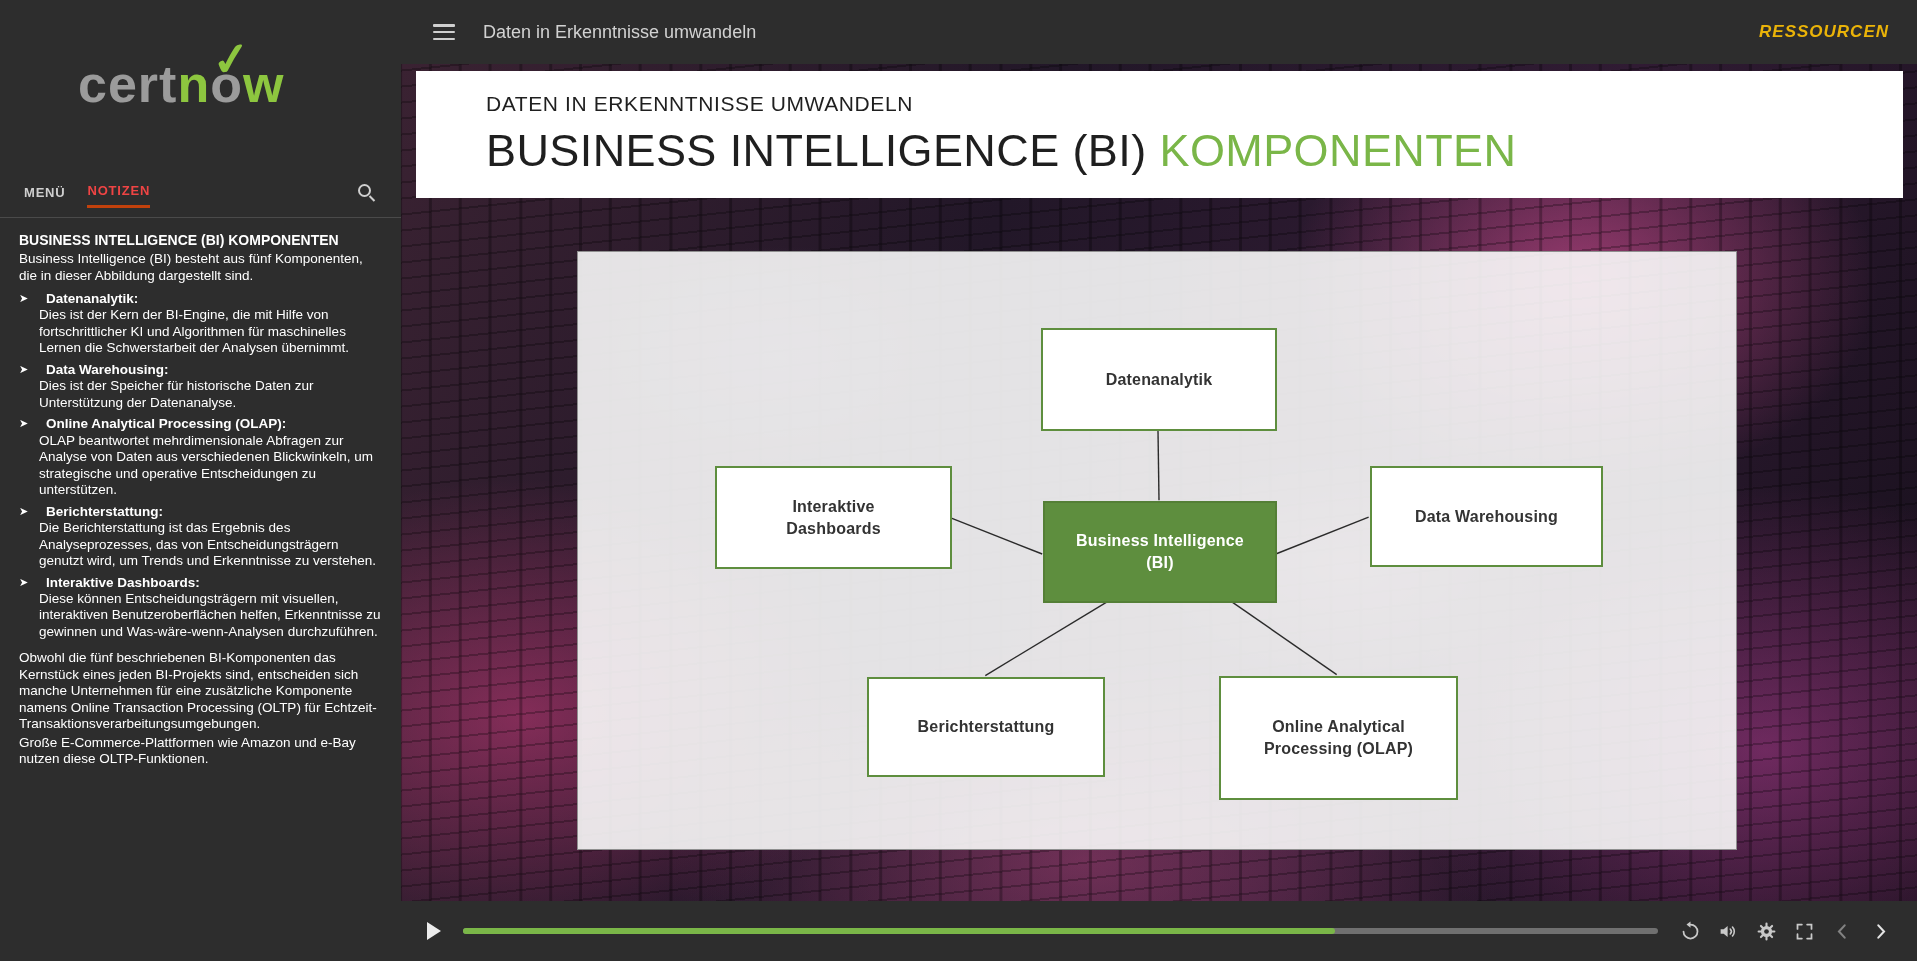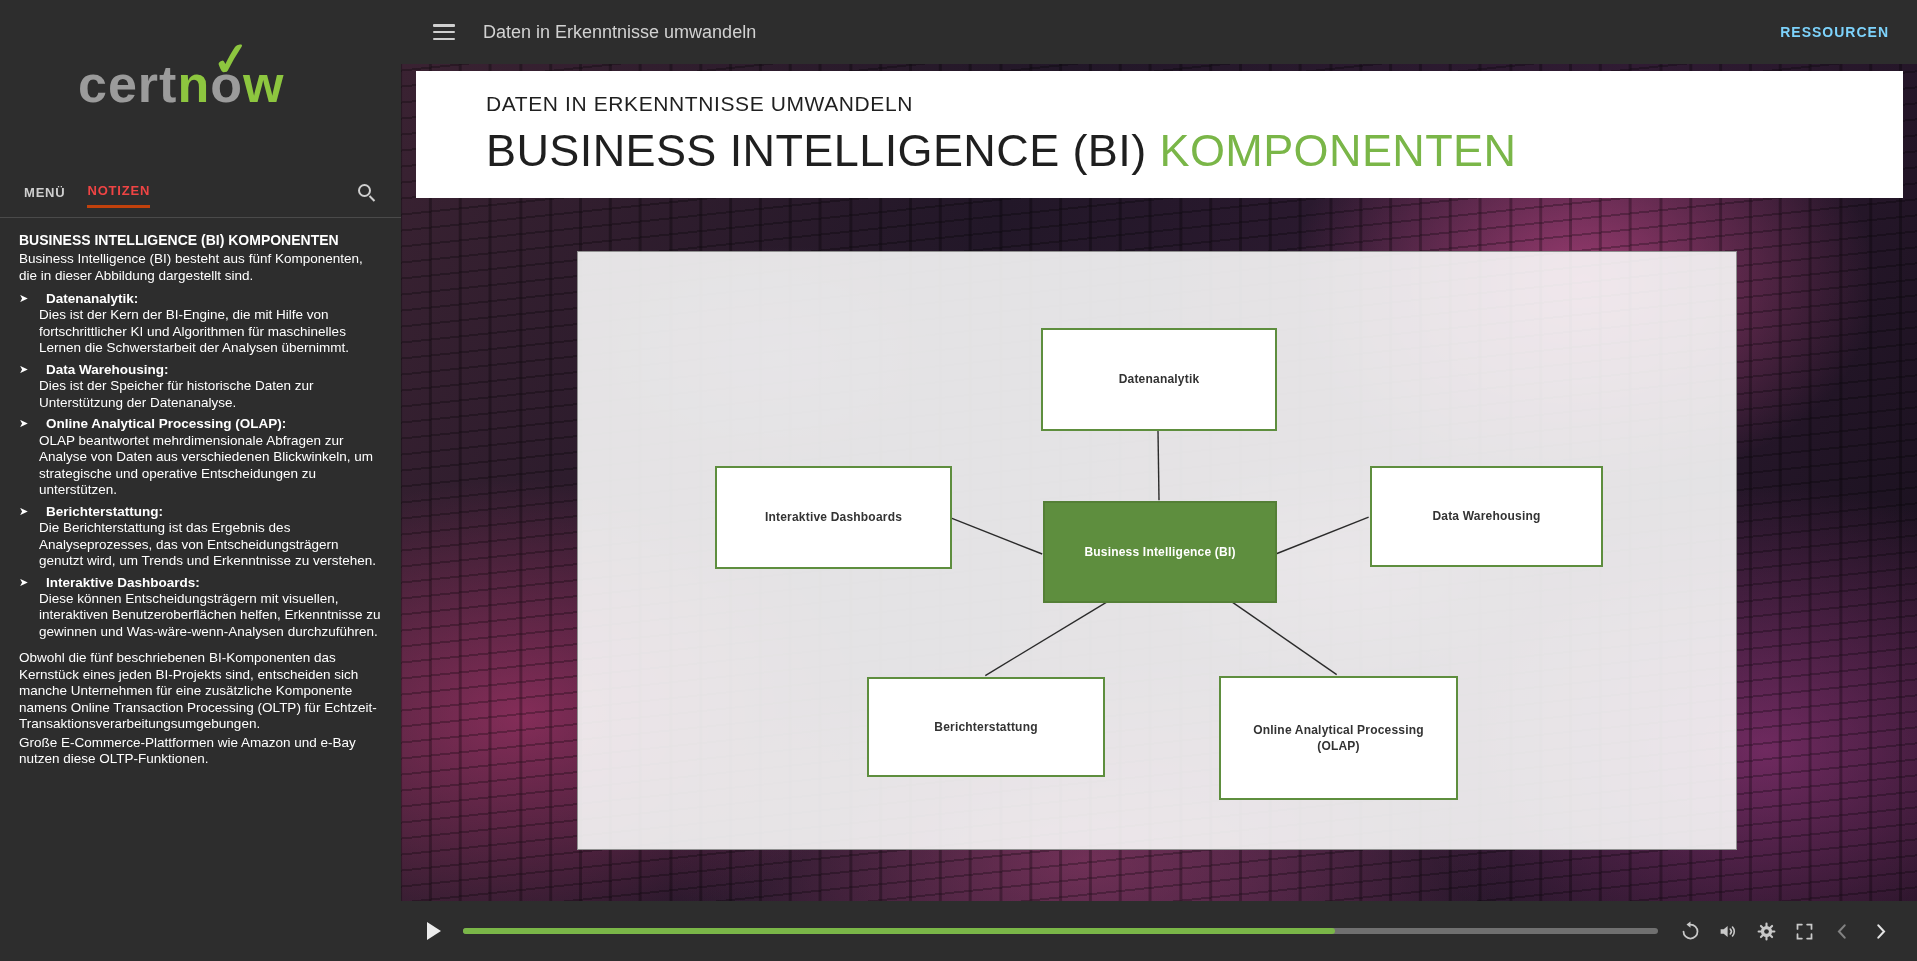--- a/index.html
+++ b/index.html
@@ -41,22 +41,22 @@
 
   
   .main { flex:1; display:flex; flex-direction:column; height:961px; }
 
   .topbar { height:64px; background:#2d2d2d; display:flex; align-items:center;
             padding:0 28px 0 32px; flex:0 0 64px; }
   .burger { width:22px; height:16px; display:flex; flex-direction:column;
             justify-content:space-between; cursor:pointer; }
   .burger span { display:block; height:2.5px; background:#cfcfcf; border-radius:1px; }
   .topbar-title { margin-left:28px; color:#d2d2d2; font-size:18px; }
-  .resources { margin-left:auto; color:#7dd3fc; font-size:14px; font-weight:700;
-               letter-spacing:1px; cursor:pointer; }
+  .resources { margin-left:auto; color:#eab308; font-size:17px; font-weight:700;
+               letter-spacing:1px; cursor:pointer;font-style:italic; }
 
   
   .stage { position:relative; height:837px; flex:1; overflow:hidden;
     background:
       radial-gradient(ellipse 420px 300px at 78% 26%, rgba(255,90,170,.50), transparent 70%),
       radial-gradient(ellipse 500px 340px at 8% 78%, rgba(255,70,150,.42), transparent 70%),
       radial-gradient(ellipse 520px 380px at 90% 82%, rgba(210,70,170,.45), transparent 70%),
       radial-gradient(ellipse 600px 300px at 45% 95%, rgba(240,90,160,.35), transparent 70%),
       linear-gradient(115deg, #3a2232 0%, #221728 35%, #301b33 65%, #150f1a 100%);
   }
@@ -76,21 +76,21 @@
     justify-content:center; gap:9px; padding-left:70px; }
   .kicker { font-size:21px; color:#1f1f1f; letter-spacing:.6px; font-weight:500; }
   .slide-title { font-size:45px; letter-spacing:.4px; font-weight:500; color:#1f1f1f; }
   .slide-title .green { color:#7ab648; }
 
   .diagram-panel { position:absolute; left:176px; top:187px; width:1160px; height:599px;
     background:rgba(250,250,250,.90); border:1px solid #8f8f8f; z-index:2; }
   .connectors { position:absolute; inset:0; width:100%; height:100%; }
   .node { position:absolute; display:flex; align-items:center; justify-content:center;
     text-align:center; background:#ffffff; border:2px solid #5e8e3e; color:#333333;
-    font-weight:700; font-size:12px; line-height:1.35; letter-spacing:.2px;
+    font-weight:700; font-size:16px; line-height:1.35; letter-spacing:.2px;
     padding:6px 26px; }
   .n-top    { left:463px; top:76px;  width:236px; height:103px; }
   .n-left   { left:137px; top:214px; width:237px; height:103px; }
   .n-right  { left:792px; top:214px; width:233px; height:101px; padding:6px 32px; }
   .n-center { left:465px; top:249px; width:234px; height:102px;
               background:#5e8e3e; border-color:#547f36; color:#ffffff; }
   .n-bleft  { left:289px; top:425px; width:238px; height:100px; }
   .n-bright { left:641px; top:424px; width:239px; height:124px; padding:6px 16px; }
 
   

